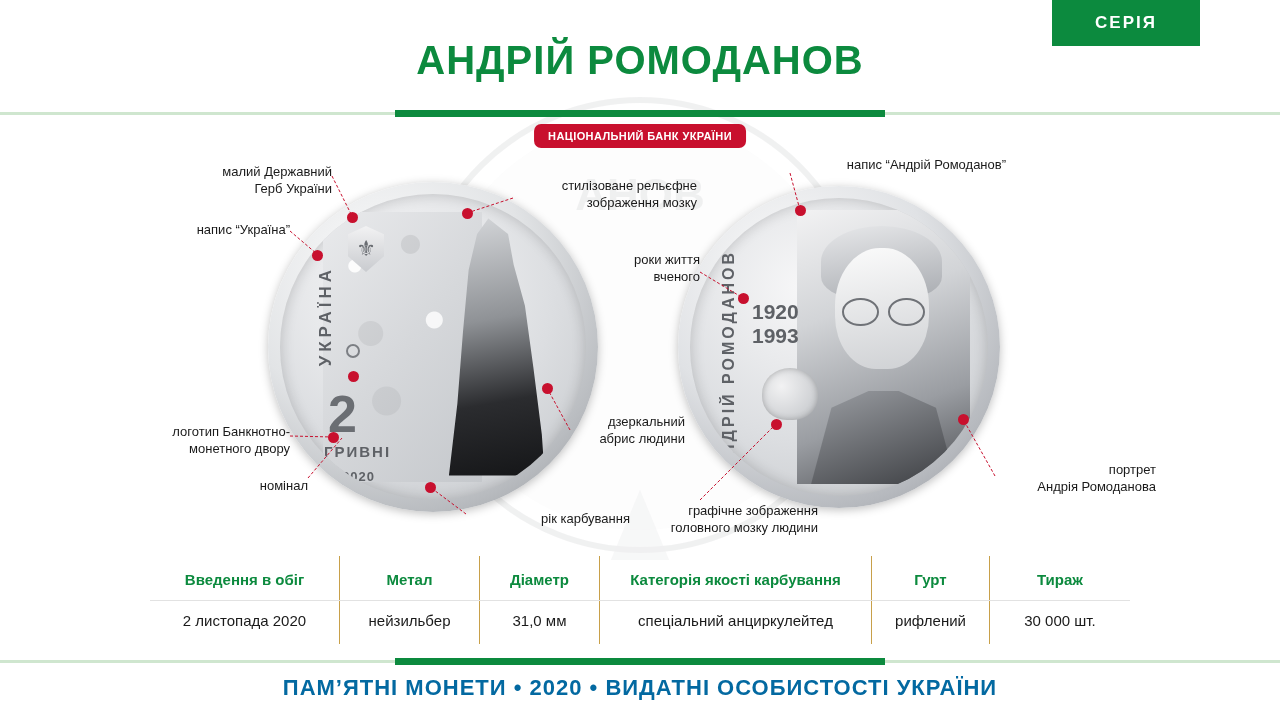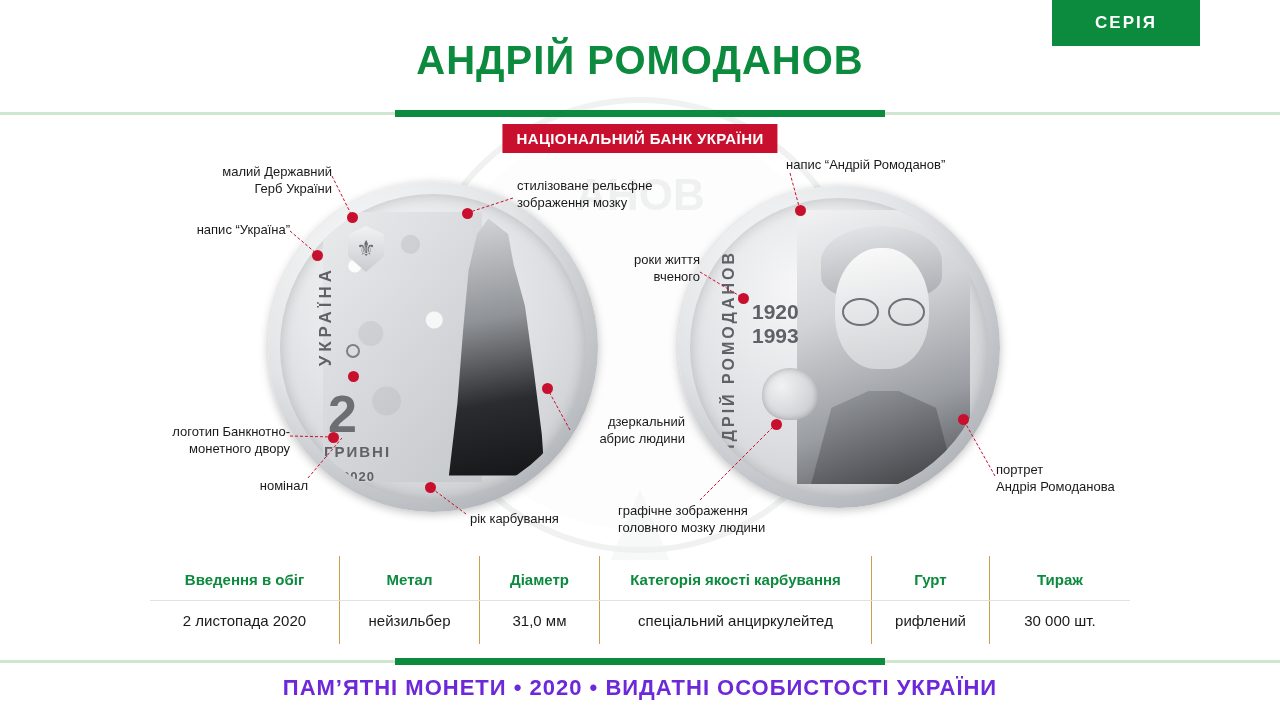--- a/index.html
+++ b/index.html
@@ -36,22 +36,23 @@
   }
   .rule-dark {
     position: absolute; left: 395px; top: 110px; width: 490px; height: 7px;
     background: #0c8a3e;
   }
 
   
   .nbu-badge {
     position: absolute; top: 124px; left: 50%; transform: translateX(-50%);
     background: #c8102e; color: #fff;
-    font-size: 15px; font-weight: bold; letter-spacing: 0.4px;
+    font-size: 11px; font-weight: bold; letter-spacing: 0.4px;
     padding: 6px 14px;
+    border-radius: 7px;
   }
 
   
   .watermark {
     position: absolute; left: 330px; top: 90px; width: 620px; height: 470px;
     opacity: 0.10; pointer-events: none;
   }
 
   
   .coin {
@@ -162,21 +163,21 @@
     background: radial-gradient(circle at 35% 35%, #f2f2f3, #bfc2c6);
     box-shadow: inset 0 0 6px rgba(0,0,0,.25);
   }
 
   
   .callout {
     position: absolute;
     font-size: 13px; line-height: 1.3; color: #1a1a1a;
   }
   .callout.r { text-align: right; }
-  .callout.l { text-align: left; }
+  .callout.l { text-align: right; }
   .dot {
     position: absolute; width: 11px; height: 11px; border-radius: 50%;
     background: #c8102e;
   }
   svg.leaders { position: absolute; left: 0; top: 0; width: 1280px; height: 720px; pointer-events: none; }
 
   
   .spec {
     position: absolute; left: 150px; top: 556px; width: 980px; height: 88px;
     display: flex; align-items: stretch;
@@ -203,21 +204,21 @@
   .footer-rule-light {
     position: absolute; left: 0; top: 660px; width: 1280px; height: 3px;
     background: #cfe6cf;
   }
   .footer-rule-dark {
     position: absolute; left: 395px; top: 658px; width: 490px; height: 7px;
     background: #0c8a3e;
   }
   .footer-text {
     position: absolute; left: 0; top: 675px; width: 1280px; text-align: center;
-    font-size: 22px; font-weight: bold; letter-spacing: 1px; color: #6d28d9;
+    font-size: 22px; font-weight: bold; letter-spacing: 1px; color: #0369a1;
   }
 </style>
 </head>
 <body>
 
 <div class="page">
 
   <svg class="watermark" viewBox="0 0 620 470">
     <circle cx="310" cy="235" r="225" fill="none" stroke="#7a7d82" stroke-width="6"></circle>
     <circle cx="310" cy="235" r="205" fill="#9b9ea3" opacity="0.25"></circle>

